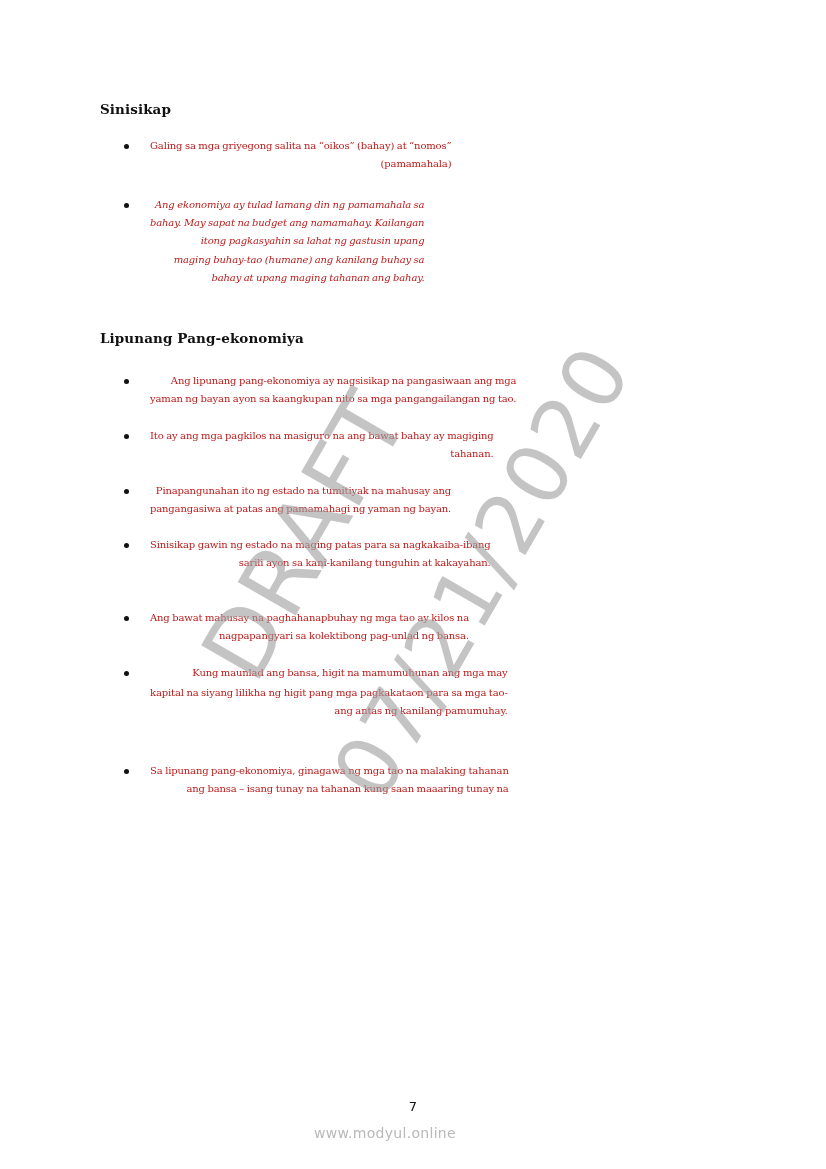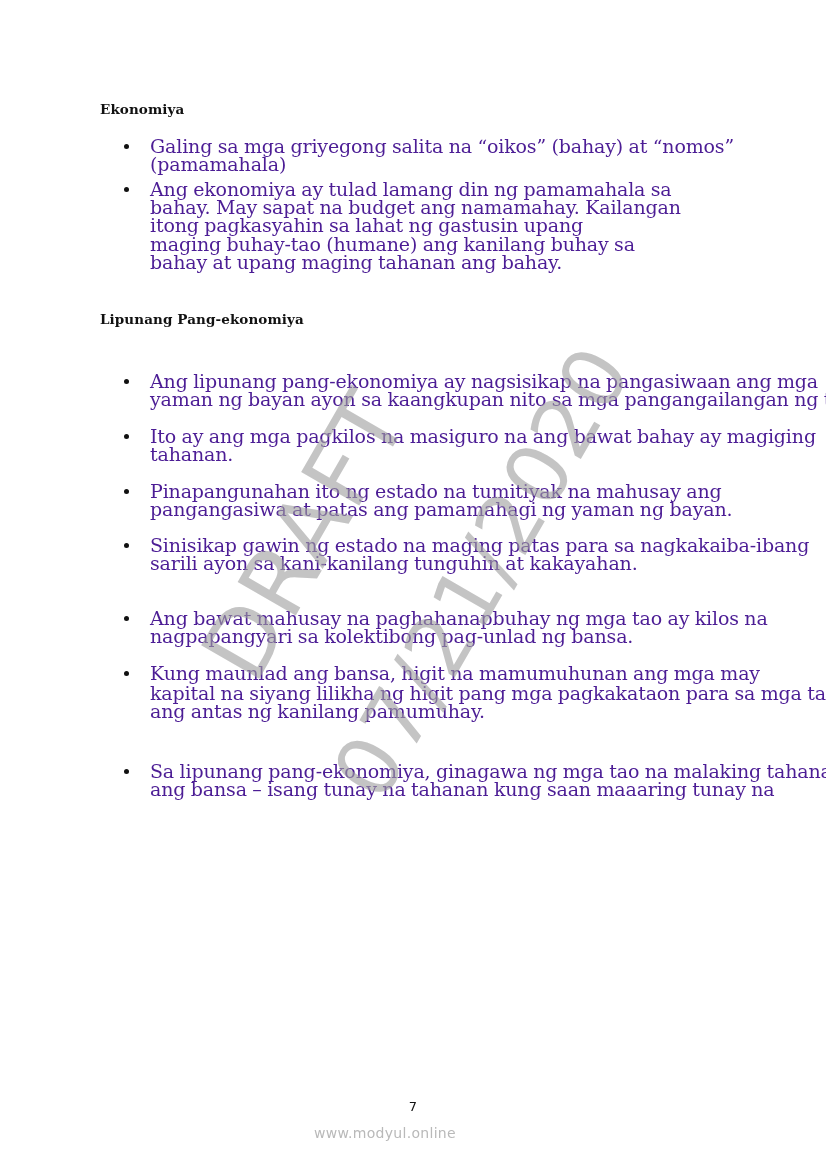--- a/index.html
+++ b/index.html
@@ -35,25 +35,26 @@
       position: absolute;
       left: 100px;
       margin: 0;
       padding: 0;
       list-style: none;
     }
     .bullet-item {
       position: relative;
       padding-left: 50px;
       font-family: "DejaVu Serif", serif;
-      font-size: 19px;
+      font-size: 10px;
       line-height: 18.2px;
-      color: #4c1d95;
+      color: #b91c1c;
       letter-spacing: -0.15px;
       word-spacing: -0.4px;
+      text-align: right;
     }
     .bullet-dot {
       position: absolute;
       left: 24px;
       top: 7px;
       width: 5px;
       height: 5px;
       border-radius: 50%;
       background: #111;
     }
@@ -109,42 +110,42 @@
       font-size: 14px;
       color: #b9b9b9;
       letter-spacing: 0.3px;
     }
   </style>
 </head>
 <body>
 
 <div class="page">
 
-  <h2 class="section-heading" style="top:101px;">Ekonomiya</h2>
+  <h2 class="section-heading" style="top:101px;">Sinisikap</h2>
 
   <ul class="bullet-list" style="top:137px;">
     <li class="bullet-item">
       <span class="bullet-dot"></span>
       <span class="line">Galing sa mga griyegong salita na “oikos” (bahay) at “nomos”</span>
       <span class="line">(pamamahala)</span>
     </li>
   </ul>
 
-  <ul class="bullet-list" style="top:180px;">
+  <ul class="bullet-list" style="top:196px;font-style:italic;">
     <li class="bullet-item">
       <span class="bullet-dot"></span>
       <span class="line">Ang ekonomiya ay tulad lamang din ng pamamahala sa</span>
       <span class="line">bahay. May sapat na budget ang namamahay. Kailangan</span>
       <span class="line">itong pagkasyahin sa lahat ng gastusin upang</span>
       <span class="line">maging buhay-tao (humane) ang kanilang buhay sa</span>
       <span class="line">bahay at upang maging tahanan ang bahay.</span>
     </li>
   </ul>
 
-  <h2 class="section-heading" style="top:311px;">Lipunang Pang-ekonomiya</h2>
+  <h2 class="section-heading" style="top:330px;">Lipunang Pang-ekonomiya</h2>
 
   <ul class="bullet-list" style="top:427px;">
     <li class="bullet-item">
       <span class="bullet-dot"></span>
       <span class="line">Ito ay ang mga pagkilos na masiguro na ang bawat bahay ay magiging</span>
       <span class="line">tahanan.</span>
     </li>
   </ul>
 
   <ul class="bullet-list" style="top:372px;">

